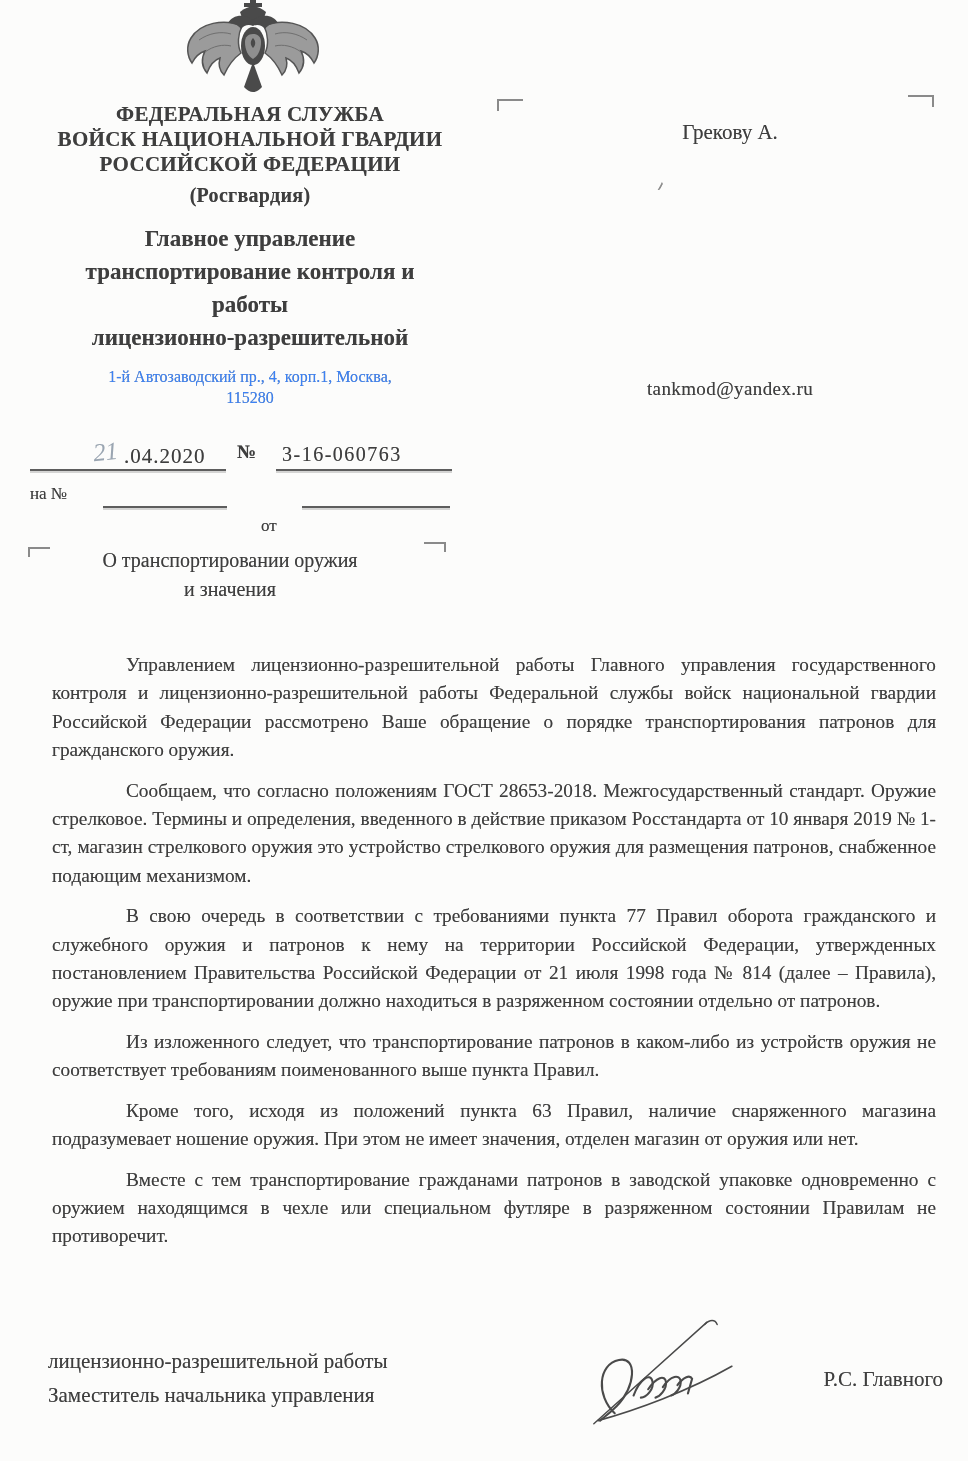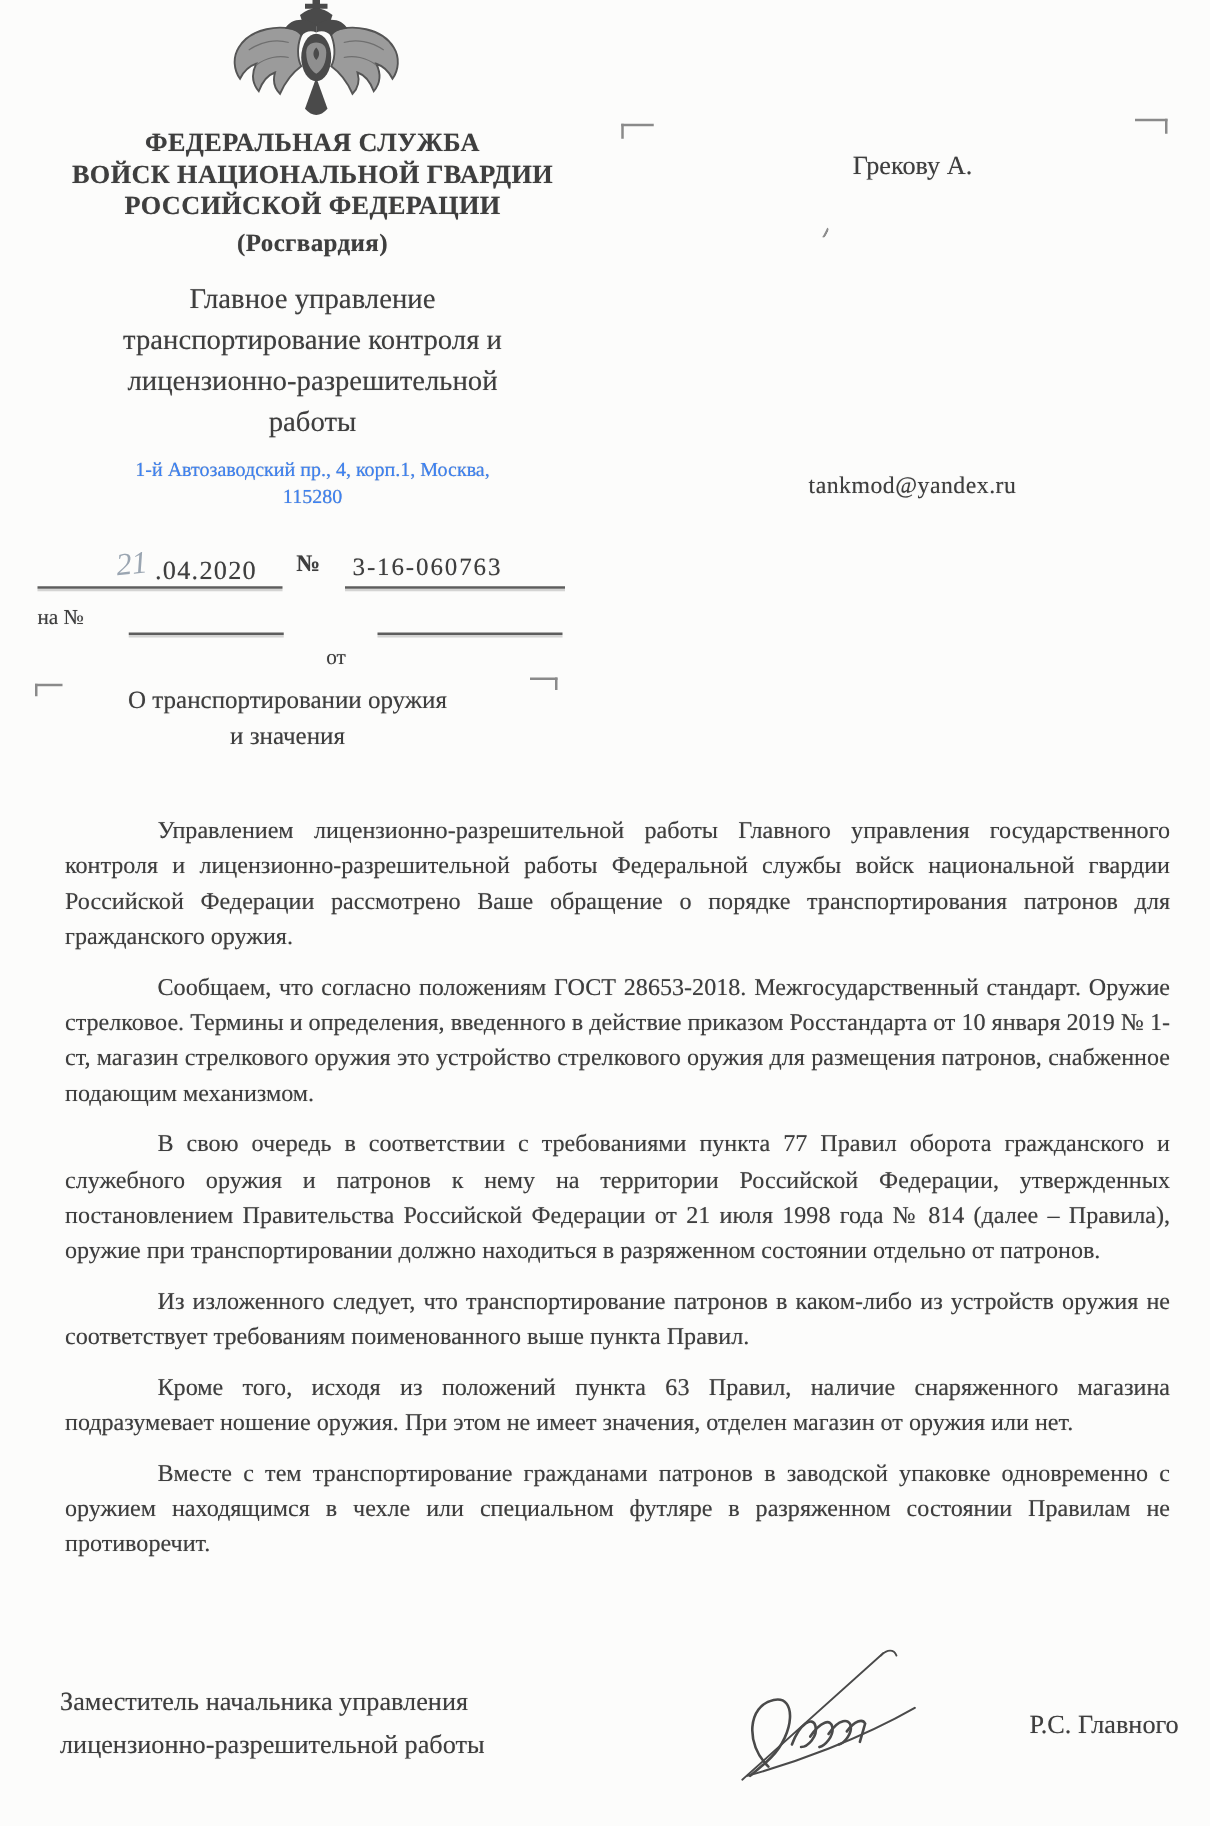--- a/index.html
+++ b/index.html
@@ -15,21 +15,21 @@
     padding-left:15px;
   }
   .abs { position:absolute; }
 
   
   .emblem { left:183px; top:0; width:140px; height:100px; }
   .org-block { left:28px; top:102px; width:444px; text-align:center;
                font-weight:bold; font-size:21px; line-height:25px; letter-spacing:.3px; }
   .org-block .sub { font-size:20px; margin-top:6px; }
   .division-block { left:28px; top:222px; width:444px; text-align:center;
-                    font-weight:normal; font-size:23px; line-height:33px; }
+                    font-weight:bold; font-size:23px; line-height:33px; }
   .address-block { left:28px; top:366px; width:444px; text-align:center;
                    font-size:16px; line-height:21px; color:#3b82f6; }
 
   
   .hand-day { left:93px; top:438px; font-size:25px; color:#9aa5b1;
               font-style:italic; transform:rotate(-6deg); text-shadow:none; }
   .date-rest { left:124px; top:444px; font-size:21px; letter-spacing:1px; }
   .num-sign { left:237px; top:441px; font-size:19px; font-weight:bold; }
   .out-number { left:282px; top:443px; font-size:20px; letter-spacing:1.5px; }
   .uline { border-bottom:2px solid #5d5d5d; height:2px;
@@ -103,22 +103,22 @@
   <div class="abs org-block">
     <div>ФЕДЕРАЛЬНАЯ СЛУЖБА</div>
     <div>ВОЙСК НАЦИОНАЛЬНОЙ ГВАРДИИ</div>
     <div>РОССИЙСКОЙ ФЕДЕРАЦИИ</div>
     <div class="sub">(Росгвардия)</div>
   </div>
 
   <div class="abs division-block">
     <div>Главное управление</div>
     <div>транспортирование контроля и</div>
+    <div>работы</div>
     <div>лицензионно-разрешительной</div>
-    <div>работы</div>
   </div>
 
   <div class="abs address-block">
     <div>1-й Автозаводский пр., 4, корп.1, Москва,</div>
     <div>115280</div>
   </div>
 
   <div class="abs hand-day">21</div>
   <div class="abs date-rest">.04.2020</div>
   <div class="abs num-sign">№</div>
@@ -146,22 +146,22 @@
   <div class="abs body-text">
     <p>Управлением лицензионно-разрешительной работы Главного управления государственного контроля и лицензионно-разрешительной работы Федеральной службы войск национальной гвардии Российской Федерации рассмотрено Ваше обращение о порядке транспортирования патронов для гражданского оружия.</p>
     <p>Сообщаем, что согласно положениям ГОСТ 28653-2018. Межгосударственный стандарт. Оружие стрелковое. Термины и определения, введенного в действие приказом Росстандарта от 10 января 2019 № 1-ст, магазин стрелкового оружия это устройство стрелкового оружия для размещения патронов, снабженное подающим механизмом.</p>
     <p>В свою очередь в соответствии с требованиями пункта 77 Правил оборота гражданского и служебного оружия и патронов к нему на территории Российской Федерации, утвержденных постановлением Правительства Российской Федерации от 21 июля 1998 года № 814 (далее – Правила), оружие при транспортировании должно находиться в разряженном состоянии отдельно от патронов.</p>
     <p>Из изложенного следует, что транспортирование патронов в каком-либо из устройств оружия не соответствует требованиям поименованного выше пункта Правил.</p>
     <p>Кроме того, исходя из положений пункта 63 Правил, наличие снаряженного магазина подразумевает ношение оружия. При этом не имеет значения, отделен магазин от оружия или нет.</p>
     <p>Вместе с тем транспортирование гражданами патронов в заводской упаковке одновременно с оружием находящимся в чехле или специальном футляре в разряженном состоянии Правилам не противоречит.</p>
   </div>
 
   <div class="abs position">
+    <div>лицензионно-разрешительной работы</div>
     <div>Заместитель начальника управления</div>
-    <div>лицензионно-разрешительной работы</div>
   </div>
 
   <div class="abs signature">
     <svg viewBox="0 0 160 110" width="168" height="115" xmlns="http://www.w3.org/2000/svg" fill="none" stroke="#4a4a4a" stroke-width="2" stroke-linecap="round">
       <path d="M10 105 L118 8" stroke-width="1.4"></path>
       <path d="M30 95 C12 78 14 48 34 44 C52 40 50 70 32 88 C24 96 18 100 16 102"></path>
       <path d="M48 78 C54 62 64 56 66 64 C68 72 60 80 55 80"></path>
       <path d="M62 72 C70 60 78 58 79 65 C80 72 73 79 69 80"></path>
       <path d="M76 70 C84 58 92 58 93 64 C94 70 88 77 84 78"></path>
       <path d="M90 68 C96 60 102 58 104 62 L100 76"></path>

